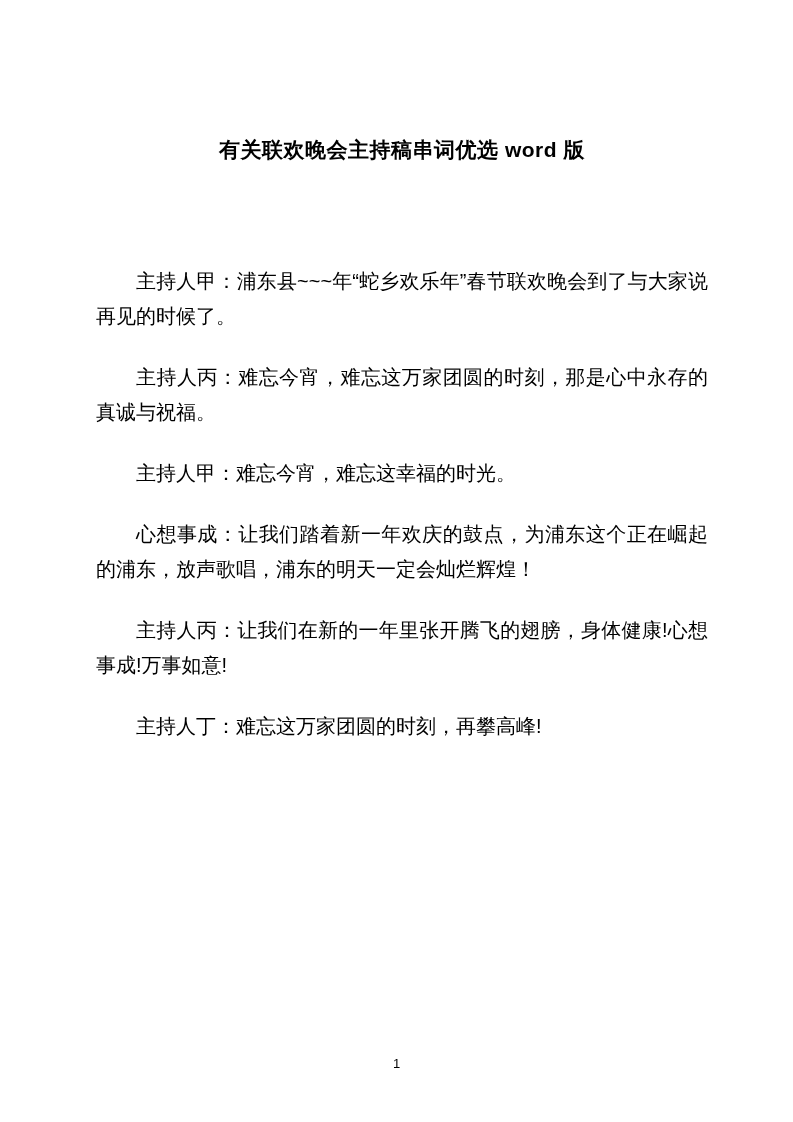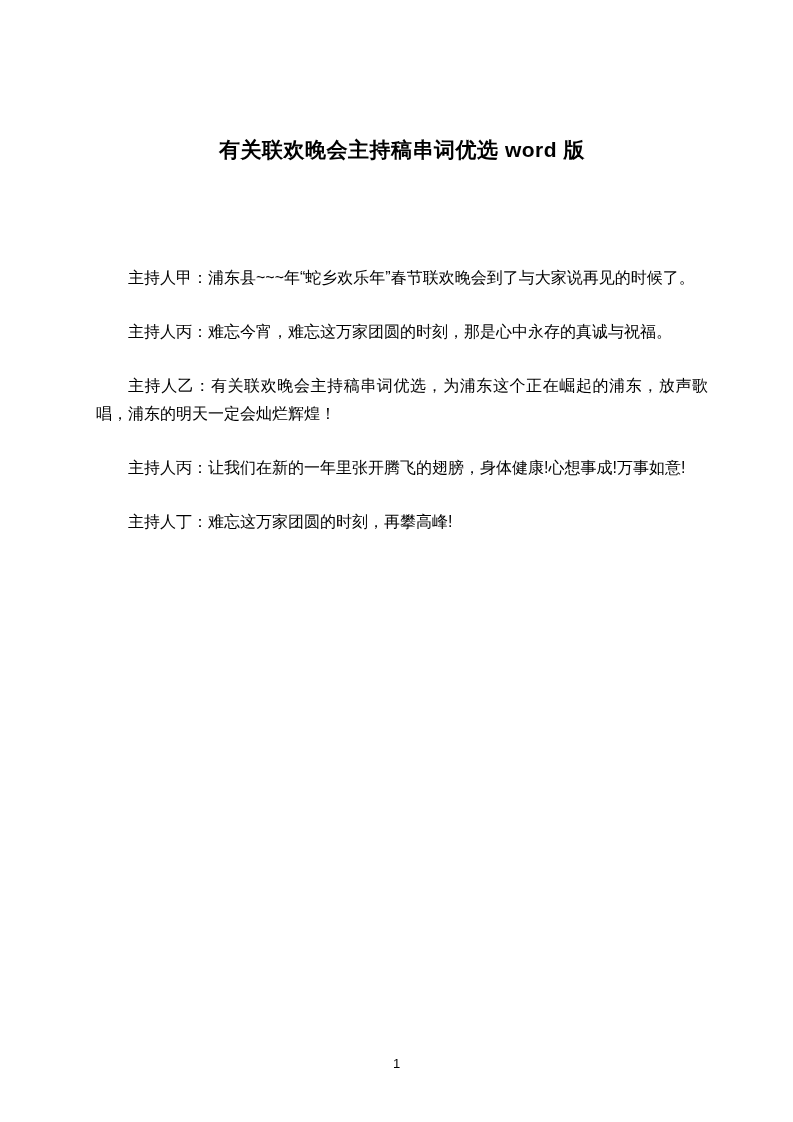--- a/index.html
+++ b/index.html
@@ -31,21 +31,21 @@
     text-align: center;
     font-size: 21px;
     font-weight: bold;
     letter-spacing: 0.5px;
     line-height: 1.4;
   }
   .paragraphs {
     margin-top: 100px;
   }
   .para {
-    font-size: 16px;
+    font-size: 20px;
     line-height: 1.75;
     text-align: justify;
     margin: 0 0 26px 0;
     text-indent: 2em;
     word-break: break-all;
   }
   .page-number {
     position: absolute;
     left: 0;
     right: 0;
@@ -57,19 +57,20 @@
 </style>
 </head>
 <body>
 
 <div class="page">
   <div class="doc-body">
     <div class="doc-title">有关联欢晚会主持稿串词优选 word 版</div>
     <div class="paragraphs">
       <p class="para">主持人甲：浦东县~~~年“蛇乡欢乐年”春节联欢晚会到了与大家说再见的时候了。</p>
       <p class="para">主持人丙：难忘今宵，难忘这万家团圆的时刻，那是心中永存的真诚与祝福。</p>
-      <p class="para">主持人乙：有关联欢晚会主持稿串词优选，为浦东这个正在崛起的浦东，放声歌唱，浦东的明天一定会灿烂辉煌！</p>
+      <p class="para">主持人甲：难忘今宵，难忘这幸福的时光。</p>
+      <p class="para">心想事成：让我们踏着新一年欢庆的鼓点，为浦东这个正在崛起的浦东，放声歌唱，浦东的明天一定会灿烂辉煌！</p>
       <p class="para">主持人丙：让我们在新的一年里张开腾飞的翅膀，身体健康!心想事成!万事如意!</p>
       <p class="para">主持人丁：难忘这万家团圆的时刻，再攀高峰!</p>
     </div>
   </div>
   <div class="page-number">1</div>
 </div>
 
 </body></html>

